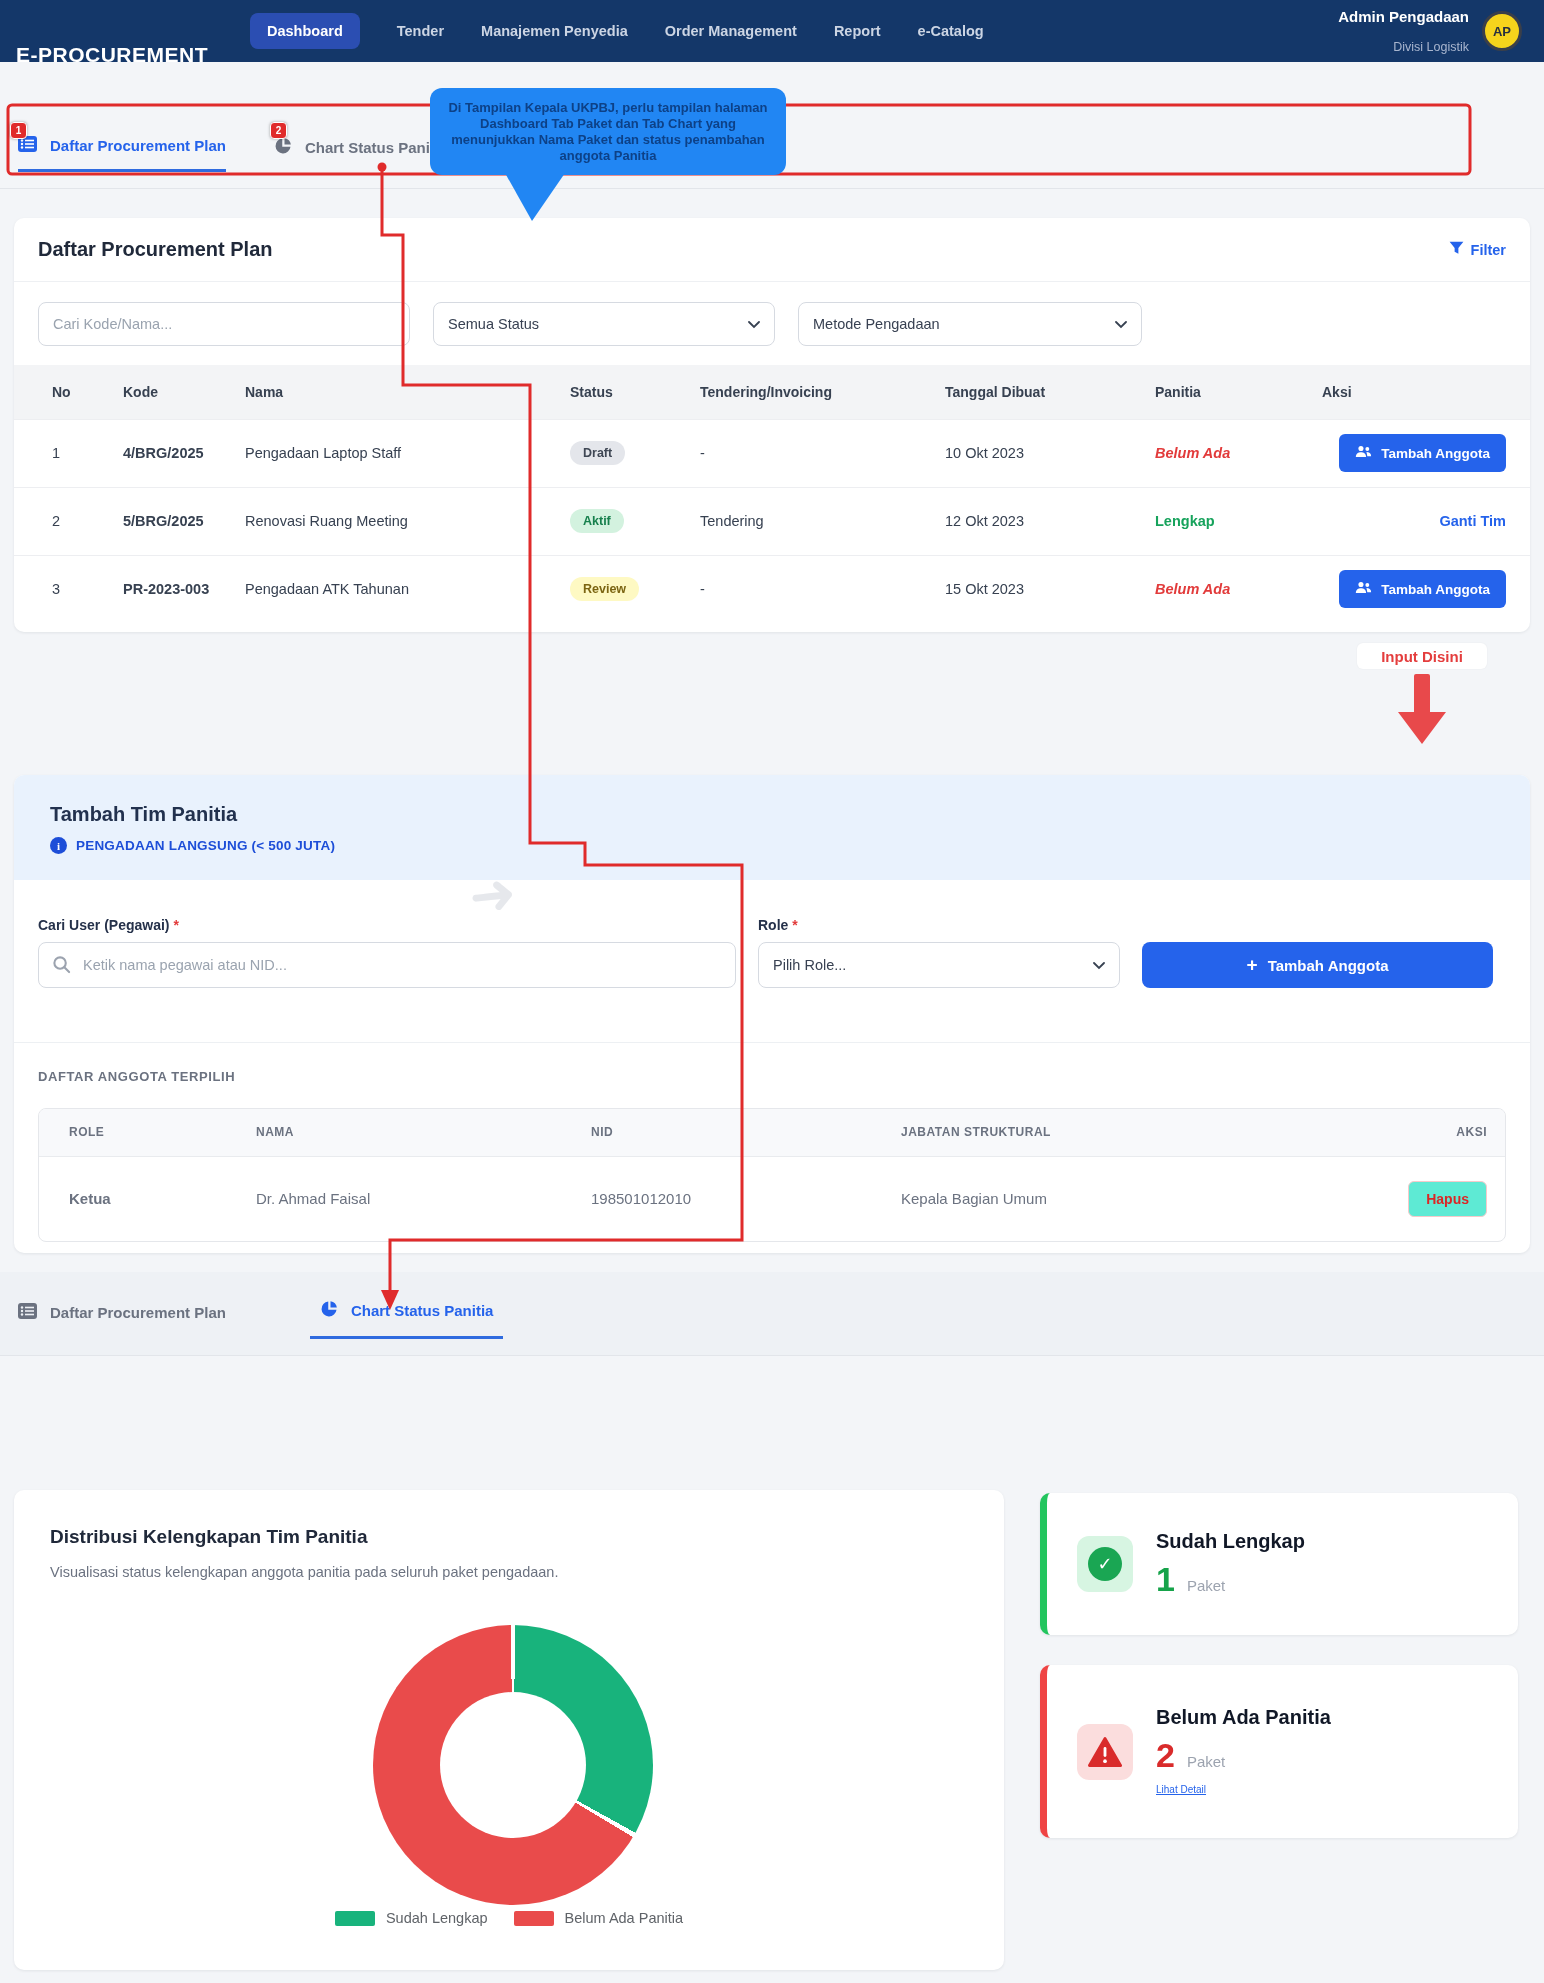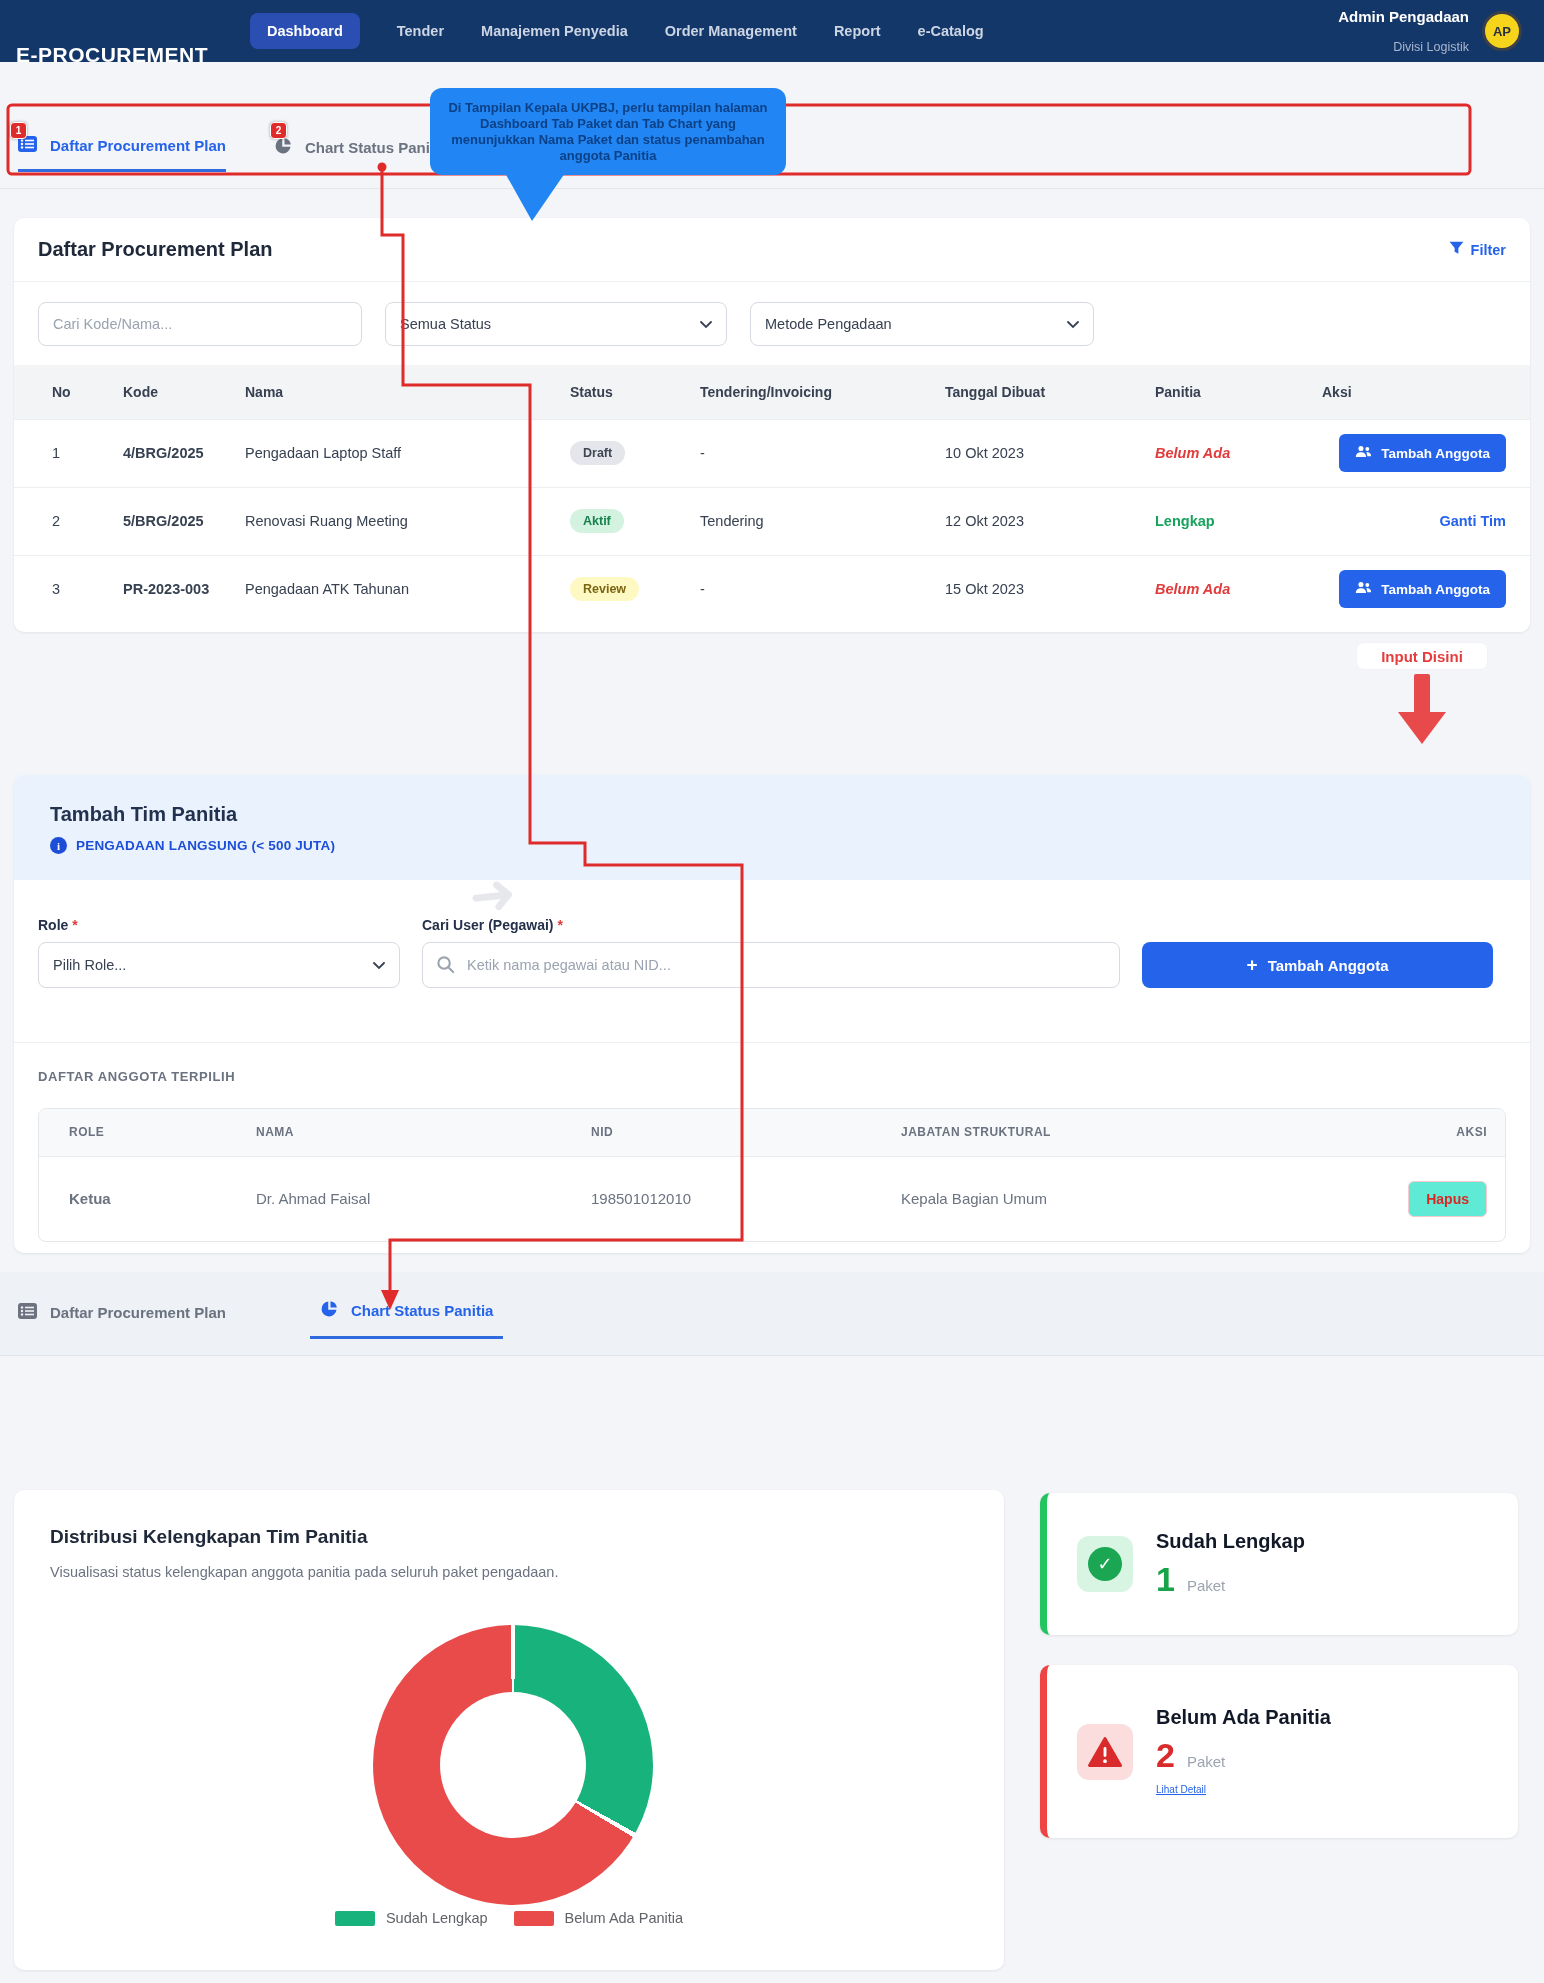--- a/index.html
+++ b/index.html
@@ -38,21 +38,21 @@
   
   .card-plan { left:14px; top:218px; width:1516px; height:414px; }
   .card-head { height:64px; padding:0 24px; display:flex; align-items:center; justify-content:space-between;
     border-bottom:1px solid #eef0f3; }
   .card-title { font-size:20px; font-weight:bold; color:#20293a; }
   .filter-link { display:flex; align-items:center; gap:7px; color:#2563eb; font-size:14.5px; font-weight:bold; cursor:pointer; }
   .filters { display:flex; gap:23px; padding:20px 24px 19px; }
   .t-input { height:44px; border:1px solid #d6dae1; border-radius:8px; background:#fff;
     font-size:14.5px; color:#374151; padding:0 14px; font-family:inherit; }
   .t-input::placeholder { color:#9aa3af; }
-  .search-main { width:324px; }
+  .search-main { width:372px; }
   .fakeselect { height:44px; border:1px solid #d6dae1; border-radius:8px; background:#fff;
     display:flex; align-items:center; justify-content:space-between; padding:0 14px; font-size:14.5px; color:#384152; cursor:pointer; }
   .sel-status { width:342px; }
   .sel-method { width:344px; }
 
   table.ptable { width:1516px; border-collapse:collapse; table-layout:fixed; }
   .ptable th { background:#f3f4f6; height:54px; text-align:left; font-size:14px; color:#374151; padding:0; }
   .ptable td { height:68px; font-size:14.5px; color:#374151; border-top:1px solid #edeef1; padding:0; }
   .ptable .c-no   { padding-left:38px; }
   .ptable .c-aksi { text-align:right; padding-right:24px; }
@@ -316,39 +316,39 @@
 <div class="card card-team">
   <div class="team-head">
     <div class="team-title">Tambah Tim Panitia</div>
     <div class="team-sub">
       <span class="info-dot">i</span>
       <span class="team-sub-label">PENGADAAN LANGSUNG (&lt; 500 JUTA)</span>
     </div>
   </div>
   <span class="gray-arrow">➜</span>
   <div class="team-form">
-    <div class="fgroup g-role">
-      <div class="flabel"><span>Role</span> <span class="req">*</span></div>
-      <div class="fakeselect sel-role">
-        <span>Pilih Role...</span>
-        <span><svg width="12" height="8" viewBox="0 0 12 8">
-              <path d="M1 1 L6 6 L11 1" stroke="#374151" stroke-width="1.8" fill="none" stroke-linecap="round"></path>
-            </svg></span>
-      </div>
-    </div>
     <div class="fgroup g-user">
       <div class="flabel"><span>Cari User (Pegawai)</span> <span class="req">*</span></div>
       <div class="search-wrap">
         <span class="search-ico">
           <svg width="19" height="19" viewBox="0 0 20 20">
               <circle cx="8.5" cy="8.5" r="6" stroke="#9ca3af" stroke-width="2.2" fill="none"></circle>
               <line x1="13" y1="13" x2="18" y2="18" stroke="#9ca3af" stroke-width="2.2" stroke-linecap="round"></line>
             </svg>
         </span>
         <input class="t-input" placeholder="Ketik nama pegawai atau NID..." style="">
+      </div>
+    </div>
+    <div class="fgroup g-role">
+      <div class="flabel"><span>Role</span> <span class="req">*</span></div>
+      <div class="fakeselect sel-role">
+        <span>Pilih Role...</span>
+        <span><svg width="12" height="8" viewBox="0 0 12 8">
+              <path d="M1 1 L6 6 L11 1" stroke="#374151" stroke-width="1.8" fill="none" stroke-linecap="round"></path>
+            </svg></span>
       </div>
     </div>
     <button class="btn-add-lg">
       <span class="btn-plus">+</span>
       <span>Tambah Anggota</span>
     </button>
   </div>
   <div class="selected-sect">
     <div class="sel-heading">DAFTAR ANGGOTA TERPILIH</div>
     <div class="mtable-wrap">

